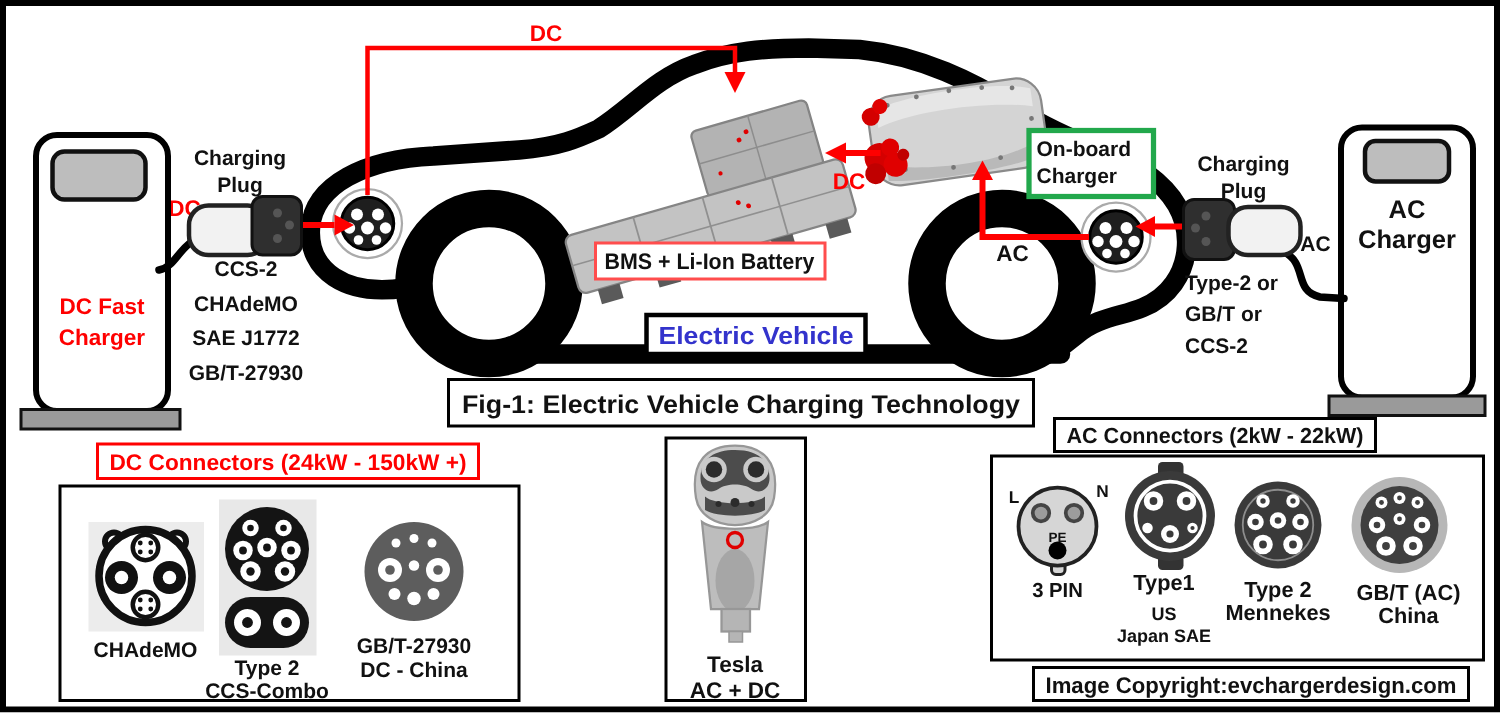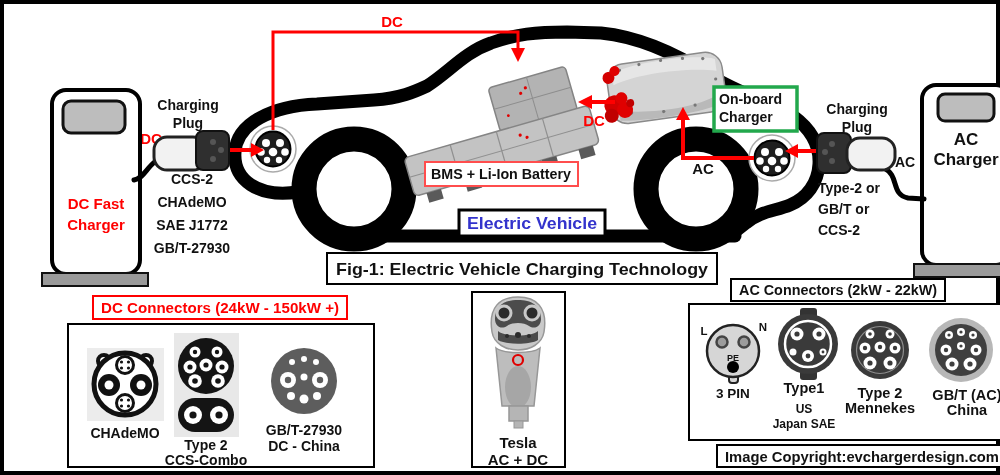--- a/index.html
+++ b/index.html
@@ -1,20 +1,19 @@
 <!DOCTYPE html>
 <html><head>
 <meta charset="utf-8">
 <style>
   html,body{margin:0;padding:0;background:#fff;}
   #frame{
     width:1000px;height:475px;box-sizing:border-box;
     border:4px solid #000;background:#fff;position:relative;
     font-family:"Liberation Sans", sans-serif;
-    padding-left:28px;
   }
   svg{display:block;}
   text{font-family:"Liberation Sans", sans-serif;font-weight:bold;fill:#111;}
   .red{fill:#f00;}
   .blue{fill:#3333cc;}
   .ctr{text-anchor:middle;}
 </style>
 </head>
 <body>
 

